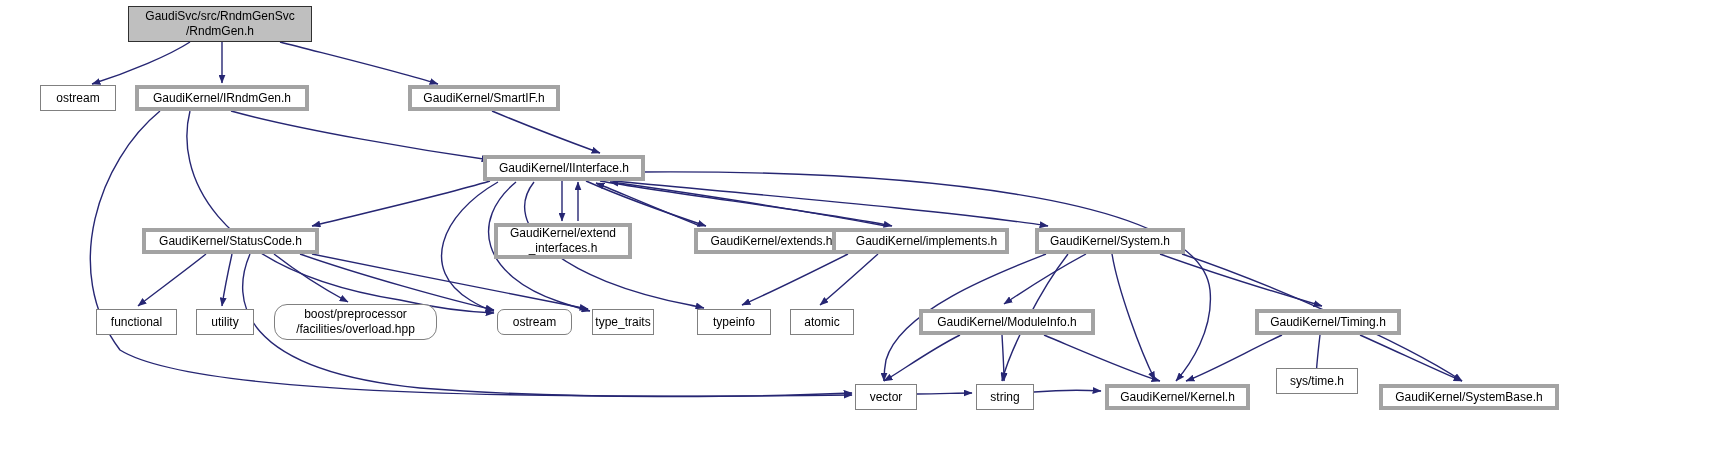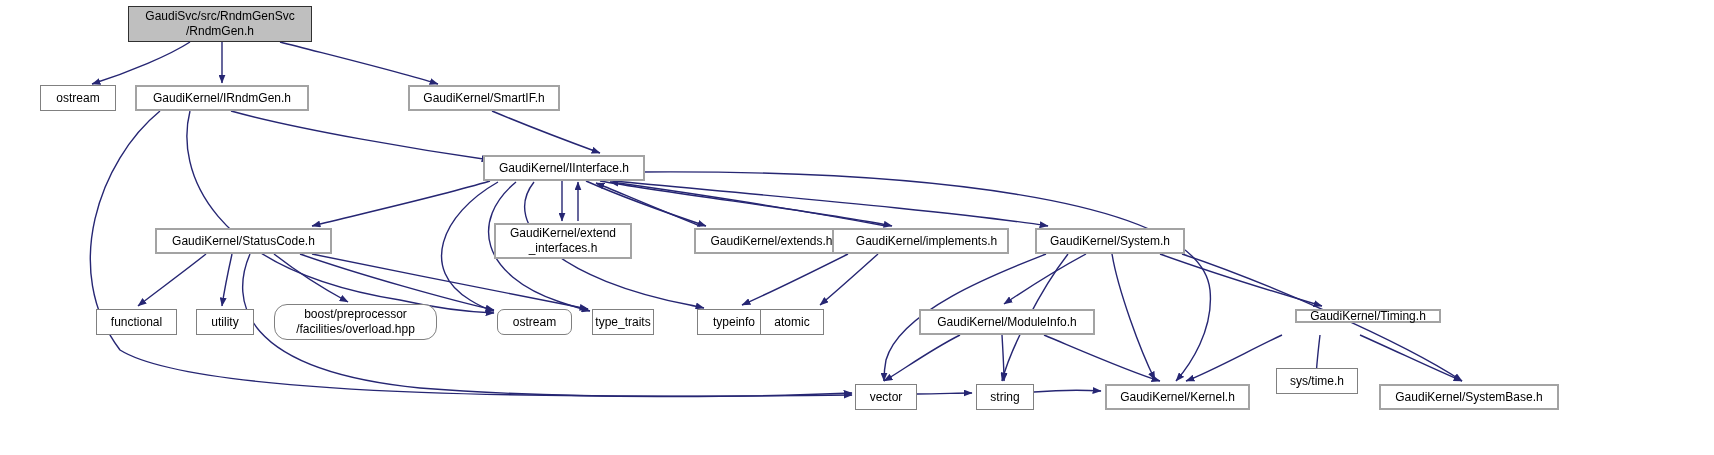--- a/index.html
+++ b/index.html
@@ -31,21 +31,21 @@
     text-align: center;
     font-size: 12px;
     line-height: 15px;
     color: #000000;
     background: #ffffff;
     border: 1px solid #808080;
     white-space: pre;
     z-index: 5;
   }
   .node.strong {
-    border: 2px solid #a3a3a3;
+    border: 4px solid #a3a3a3;
   }
   .node.root {
     background: #bfbfbf;
     border: 1px solid #303030;
   }
 </style>
 </head>
 <body>
 
 <div id="canvas">
@@ -98,34 +98,34 @@
         <path d="M 1034 392 C 1060 390, 1085 390, 1101 391" marker-end="url(#arrowhead)" stroke="#262673"></path>
         <path d="M 917 394 C 938 394, 958 393, 972 393" marker-end="url(#arrowhead)" stroke="#262673"></path>
       </g>
   </svg>
 <div class="node root" style="left: 128px; top: 6px; width: 184px; height: 36px;">GaudiSvc/src/RndmGenSvc
 /RndmGen.h</div>
     <div class="node " style="left: 40px; top: 85px; width: 76px; height: 26px;">ostream</div>
     <div class="node strong" style="left: 135px; top: 85px; width: 174px; height: 26px;">GaudiKernel/IRndmGen.h</div>
     <div class="node strong" style="left: 408px; top: 85px; width: 152px; height: 26px;">GaudiKernel/SmartIF.h</div>
     <div class="node strong" style="left: 483px; top: 155px; width: 162px; height: 26px;">GaudiKernel/IInterface.h</div>
-    <div class="node strong" style="left: 155px; top: 228px; width: 177px; height: 26px;">GaudiKernel/StatusCode.h</div>
+    <div class="node strong" style="left: 142px; top: 228px; width: 177px; height: 26px;">GaudiKernel/StatusCode.h</div>
     <div class="node strong" style="left: 494px; top: 223px; width: 138px; height: 36px;">GaudiKernel/extend
 _interfaces.h</div>
     <div class="node strong" style="left: 655px; top: 228px; width: 155px; height: 26px; margin-left: 39px;">GaudiKernel/extends.h</div>
     <div class="node strong" style="left: 832px; top: 228px; width: 177px; height: 26px; padding-left: 12px;">GaudiKernel/implements.h</div>
     <div class="node strong" style="left: 1035px; top: 228px; width: 150px; height: 26px;">GaudiKernel/System.h</div>
     <div class="node " style="left: 96px; top: 309px; width: 81px; height: 26px;">functional</div>
     <div class="node " style="left: 196px; top: 309px; width: 58px; height: 26px;">utility</div>
     <div class="node " style="left: 274px; top: 304px; width: 163px; height: 36px; border-radius: 13px;">boost/preprocessor
 /facilities/overload.hpp</div>
     <div class="node " style="left: 497px; top: 309px; width: 75px; height: 26px; border-radius: 7px;">ostream</div>
     <div class="node " style="left: 592px; top: 309px; width: 62px; height: 26px;">type_traits</div>
     <div class="node " style="left: 697px; top: 309px; width: 74px; height: 26px;">typeinfo</div>
-    <div class="node " style="left: 760px; top: 309px; width: 64px; height: 26px;">atomic</div>
+    <div class="node " style="left: 790px; top: 309px; width: 64px; height: 26px;">atomic</div>
     <div class="node strong" style="left: 919px; top: 309px; width: 176px; height: 26px;">GaudiKernel/ModuleInfo.h</div>
-    <div class="node strong" style="left: 1295px; top: 309px; width: 146px; height: 14px;">GaudiKernel/Timing.h</div>
+    <div class="node strong" style="left: 1255px; top: 309px; width: 146px; height: 26px;">GaudiKernel/Timing.h</div>
     <div class="node " style="left: 855px; top: 384px; width: 62px; height: 26px;">vector</div>
     <div class="node " style="left: 976px; top: 384px; width: 58px; height: 26px;">string</div>
     <div class="node strong" style="left: 1105px; top: 384px; width: 145px; height: 26px;">GaudiKernel/Kernel.h</div>
     <div class="node " style="left: 1276px; top: 368px; width: 82px; height: 26px;">sys/time.h</div>
     <div class="node strong" style="left: 1379px; top: 384px; width: 180px; height: 26px;">GaudiKernel/SystemBase.h</div>
   </div>
 
 </body></html>

